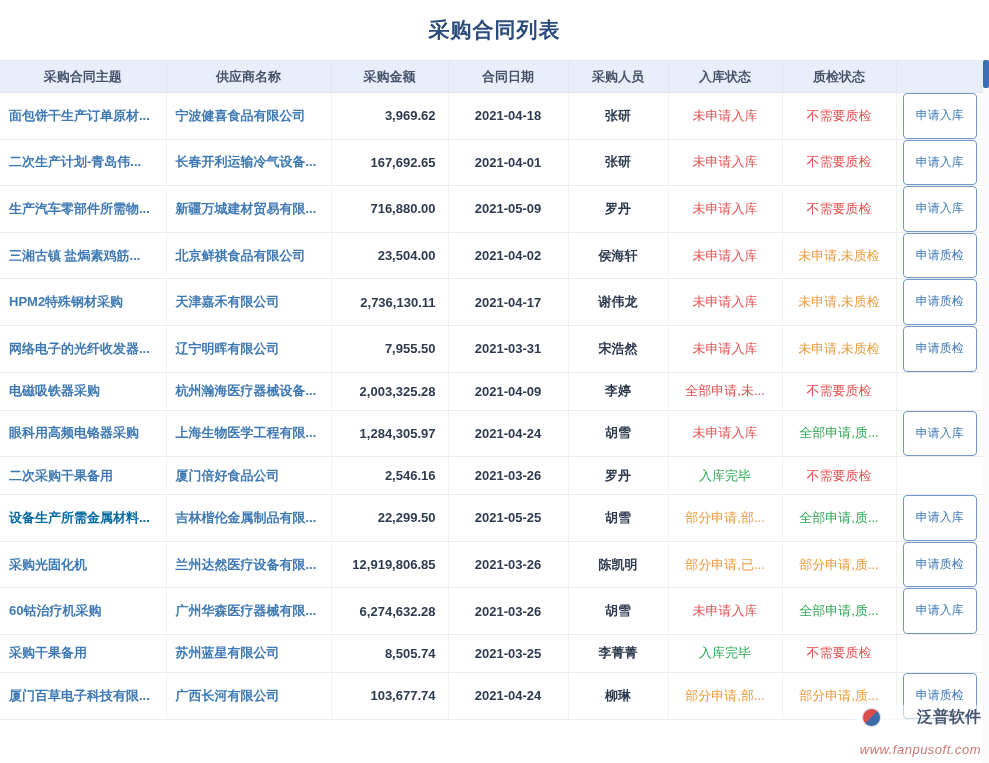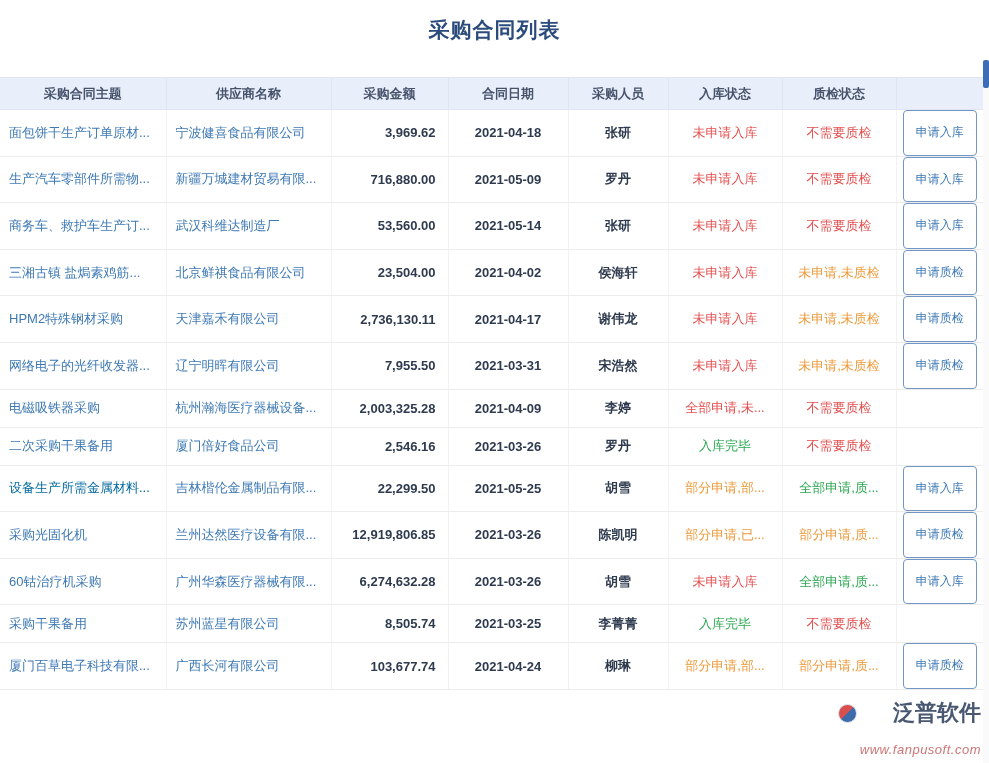--- a/index.html
+++ b/index.html
@@ -1,37 +1,37 @@
 <!DOCTYPE html>
 <html><head>
 <meta charset="utf-8">
 <style>
   html,body{margin:0;padding:0;}
   body{
     width:989px;height:763px;overflow:hidden;background:#fff;position:relative;
     font-family:"Liberation Sans","DejaVu Sans",sans-serif;
   }
   .title{
-    margin:0;height:77px;line-height:60px;text-align:center;
+    margin:0;height:60px;line-height:60px;text-align:center;
     font-size:21px;font-weight:600;color:#2b4b7c;letter-spacing:1px;
   }
   table{width:983px;border-collapse:collapse;table-layout:fixed;}
   thead th{
     background:#e9eefb;height:31px;font-size:13px;color:#46536b;font-weight:600;
     border:1px solid #dfe5f2;border-left:none;text-align:center;padding:0;
   }
   thead th:last-child{border-right:none;}
   tbody td{
     height:37px;font-size:13px;padding:0;
     border-bottom:1px solid #ececec;border-right:1px solid #f0f2f6;
     white-space:nowrap;overflow:hidden;background:#fff;
   }
   tbody td:last-child{border-right:none;}
   .c-subject,.c-supplier{text-align:left;padding:0 6px 0 9px;}
-  .link{cursor:pointer;}
+  .link{cursor:pointer;font-weight:bold;}
   .c-amount{text-align:right;padding-right:12px;color:#2e3a4e;font-weight:600;}
   .c-date{text-align:center;color:#2e3a4e;font-weight:600;}
   .c-person{text-align:center;color:#2e3a4e;font-weight:600;}
   .c-status{text-align:center;}
   .c-action{text-align:center;}
   .action-btn{
     padding:14px 12px;font-size:12px;color:#3e79b4;background:#fff;
     border:1px solid #7297c6;border-radius:4px;cursor:pointer;
     font-family:inherit;line-height:1.3;
   }
@@ -42,21 +42,21 @@
   .watermark{
     position:absolute;right:6px;bottom:6px;text-align:right;opacity:.92;background:rgba(255,255,255,.6);
     padding:2px 2px 0 6px;
   }
   .wm-row{display:flex;align-items:center;justify-content:flex-end;gap:5px;}
   .wm-logo{
     width:19px;height:19px;border-radius:50%;display:inline-block;
     background:linear-gradient(135deg,#d94040 0 50%,#2e5fa3 50% 100%);
     border:1px solid #cfd6e4;box-sizing:border-box;
   }
-  .wm-brand{font-size:22px;font-weight:700;color:#3a4a66;margin-left:31px;}
+  .wm-brand{font-size:16px;font-weight:700;color:#3a4a66;margin-left:31px;}
   .wm-url{font-size:13px;color:#c96a6a;margin-top:14px;letter-spacing:.5px;font-style:italic;}
 </style>
 </head>
 <body>
 
 <div class="page">
 
   <h1 class="title">采购合同列表</h1>
 
   <table>
@@ -87,35 +87,35 @@
           <td class="c-subject"><span class="link" style="color: rgb(62, 121, 180);">面包饼干生产订单原材...</span></td>
           <td class="c-supplier"><span class="link" style="color: rgb(62, 121, 180);">宁波健喜食品有限公司</span></td>
           <td class="c-amount">3,969.62</td>
           <td class="c-date">2021-04-18</td>
           <td class="c-person">张研</td>
           <td class="c-status"><span style="color: rgb(228, 80, 80);">未申请入库</span></td>
           <td class="c-status"><span style="color: rgb(228, 80, 80);">不需要质检</span></td>
           <td class="c-action"><button class="action-btn">申请入库</button></td>
         </tr>
         <tr>
+          <td class="c-subject"><span class="link" style="color: rgb(62, 121, 180);">二次生产计划-青岛伟...</span></td>
+          <td class="c-supplier"><span class="link" style="color: rgb(62, 121, 180);">长春开利运输冷气设备...</span></td>
+          <td class="c-amount">167,692.65</td>
+          <td class="c-date">2021-04-01</td>
+          <td class="c-person">张研</td>
+          <td class="c-status"><span style="color: rgb(228, 80, 80);">未申请入库</span></td>
+          <td class="c-status"><span style="color: rgb(228, 80, 80);">不需要质检</span></td>
+          <td class="c-action"><button class="action-btn">申请入库</button></td>
+        </tr>
+        <tr>
           <td class="c-subject"><span class="link" style="color: rgb(62, 121, 180);">生产汽车零部件所需物...</span></td>
           <td class="c-supplier"><span class="link" style="color: rgb(62, 121, 180);">新疆万城建材贸易有限...</span></td>
           <td class="c-amount">716,880.00</td>
           <td class="c-date">2021-05-09</td>
           <td class="c-person">罗丹</td>
-          <td class="c-status"><span style="color: rgb(228, 80, 80);">未申请入库</span></td>
-          <td class="c-status"><span style="color: rgb(228, 80, 80);">不需要质检</span></td>
-          <td class="c-action"><button class="action-btn">申请入库</button></td>
-        </tr>
-        <tr>
-          <td class="c-subject"><span class="link" style="color: rgb(62, 121, 180);">商务车、救护车生产订...</span></td>
-          <td class="c-supplier"><span class="link" style="color: rgb(62, 121, 180);">武汉科维达制造厂</span></td>
-          <td class="c-amount">53,560.00</td>
-          <td class="c-date">2021-05-14</td>
-          <td class="c-person">张研</td>
           <td class="c-status"><span style="color: rgb(228, 80, 80);">未申请入库</span></td>
           <td class="c-status"><span style="color: rgb(228, 80, 80);">不需要质检</span></td>
           <td class="c-action"><button class="action-btn">申请入库</button></td>
         </tr>
         <tr>
           <td class="c-subject"><span class="link" style="color: rgb(62, 121, 180);">三湘古镇 盐焗素鸡筋...</span></td>
           <td class="c-supplier"><span class="link" style="color: rgb(62, 121, 180);">北京鲜祺食品有限公司</span></td>
           <td class="c-amount">23,504.00</td>
           <td class="c-date">2021-04-02</td>
           <td class="c-person">侯海轩</td>
@@ -145,20 +145,30 @@
         </tr>
         <tr>
           <td class="c-subject"><span class="link" style="color: rgb(62, 121, 180);">电磁吸铁器采购</span></td>
           <td class="c-supplier"><span class="link" style="color: rgb(62, 121, 180);">杭州瀚海医疗器械设备...</span></td>
           <td class="c-amount">2,003,325.28</td>
           <td class="c-date">2021-04-09</td>
           <td class="c-person">李婷</td>
           <td class="c-status"><span style="color: rgb(228, 80, 80);">全部申请,未...</span></td>
           <td class="c-status"><span style="color: rgb(228, 80, 80);">不需要质检</span></td>
           <td class="c-action"></td>
+        </tr>
+        <tr>
+          <td class="c-subject"><span class="link" style="color: rgb(62, 121, 180);">眼科用高频电铬器采购</span></td>
+          <td class="c-supplier"><span class="link" style="color: rgb(62, 121, 180);">上海生物医学工程有限...</span></td>
+          <td class="c-amount">1,284,305.97</td>
+          <td class="c-date">2021-04-24</td>
+          <td class="c-person">胡雪</td>
+          <td class="c-status"><span style="color: rgb(228, 80, 80);">未申请入库</span></td>
+          <td class="c-status"><span style="color: rgb(46, 168, 84);">全部申请,质...</span></td>
+          <td class="c-action"><button class="action-btn">申请入库</button></td>
         </tr>
         <tr>
           <td class="c-subject"><span class="link" style="color: rgb(62, 121, 180);">二次采购干果备用</span></td>
           <td class="c-supplier"><span class="link" style="color: rgb(62, 121, 180); text-align: center;">厦门倍好食品公司</span></td>
           <td class="c-amount">2,546.16</td>
           <td class="c-date">2021-03-26</td>
           <td class="c-person">罗丹</td>
           <td class="c-status"><span style="color: rgb(46, 168, 84);">入库完毕</span></td>
           <td class="c-status"><span style="color: rgb(228, 80, 80);">不需要质检</span></td>
           <td class="c-action"></td>

